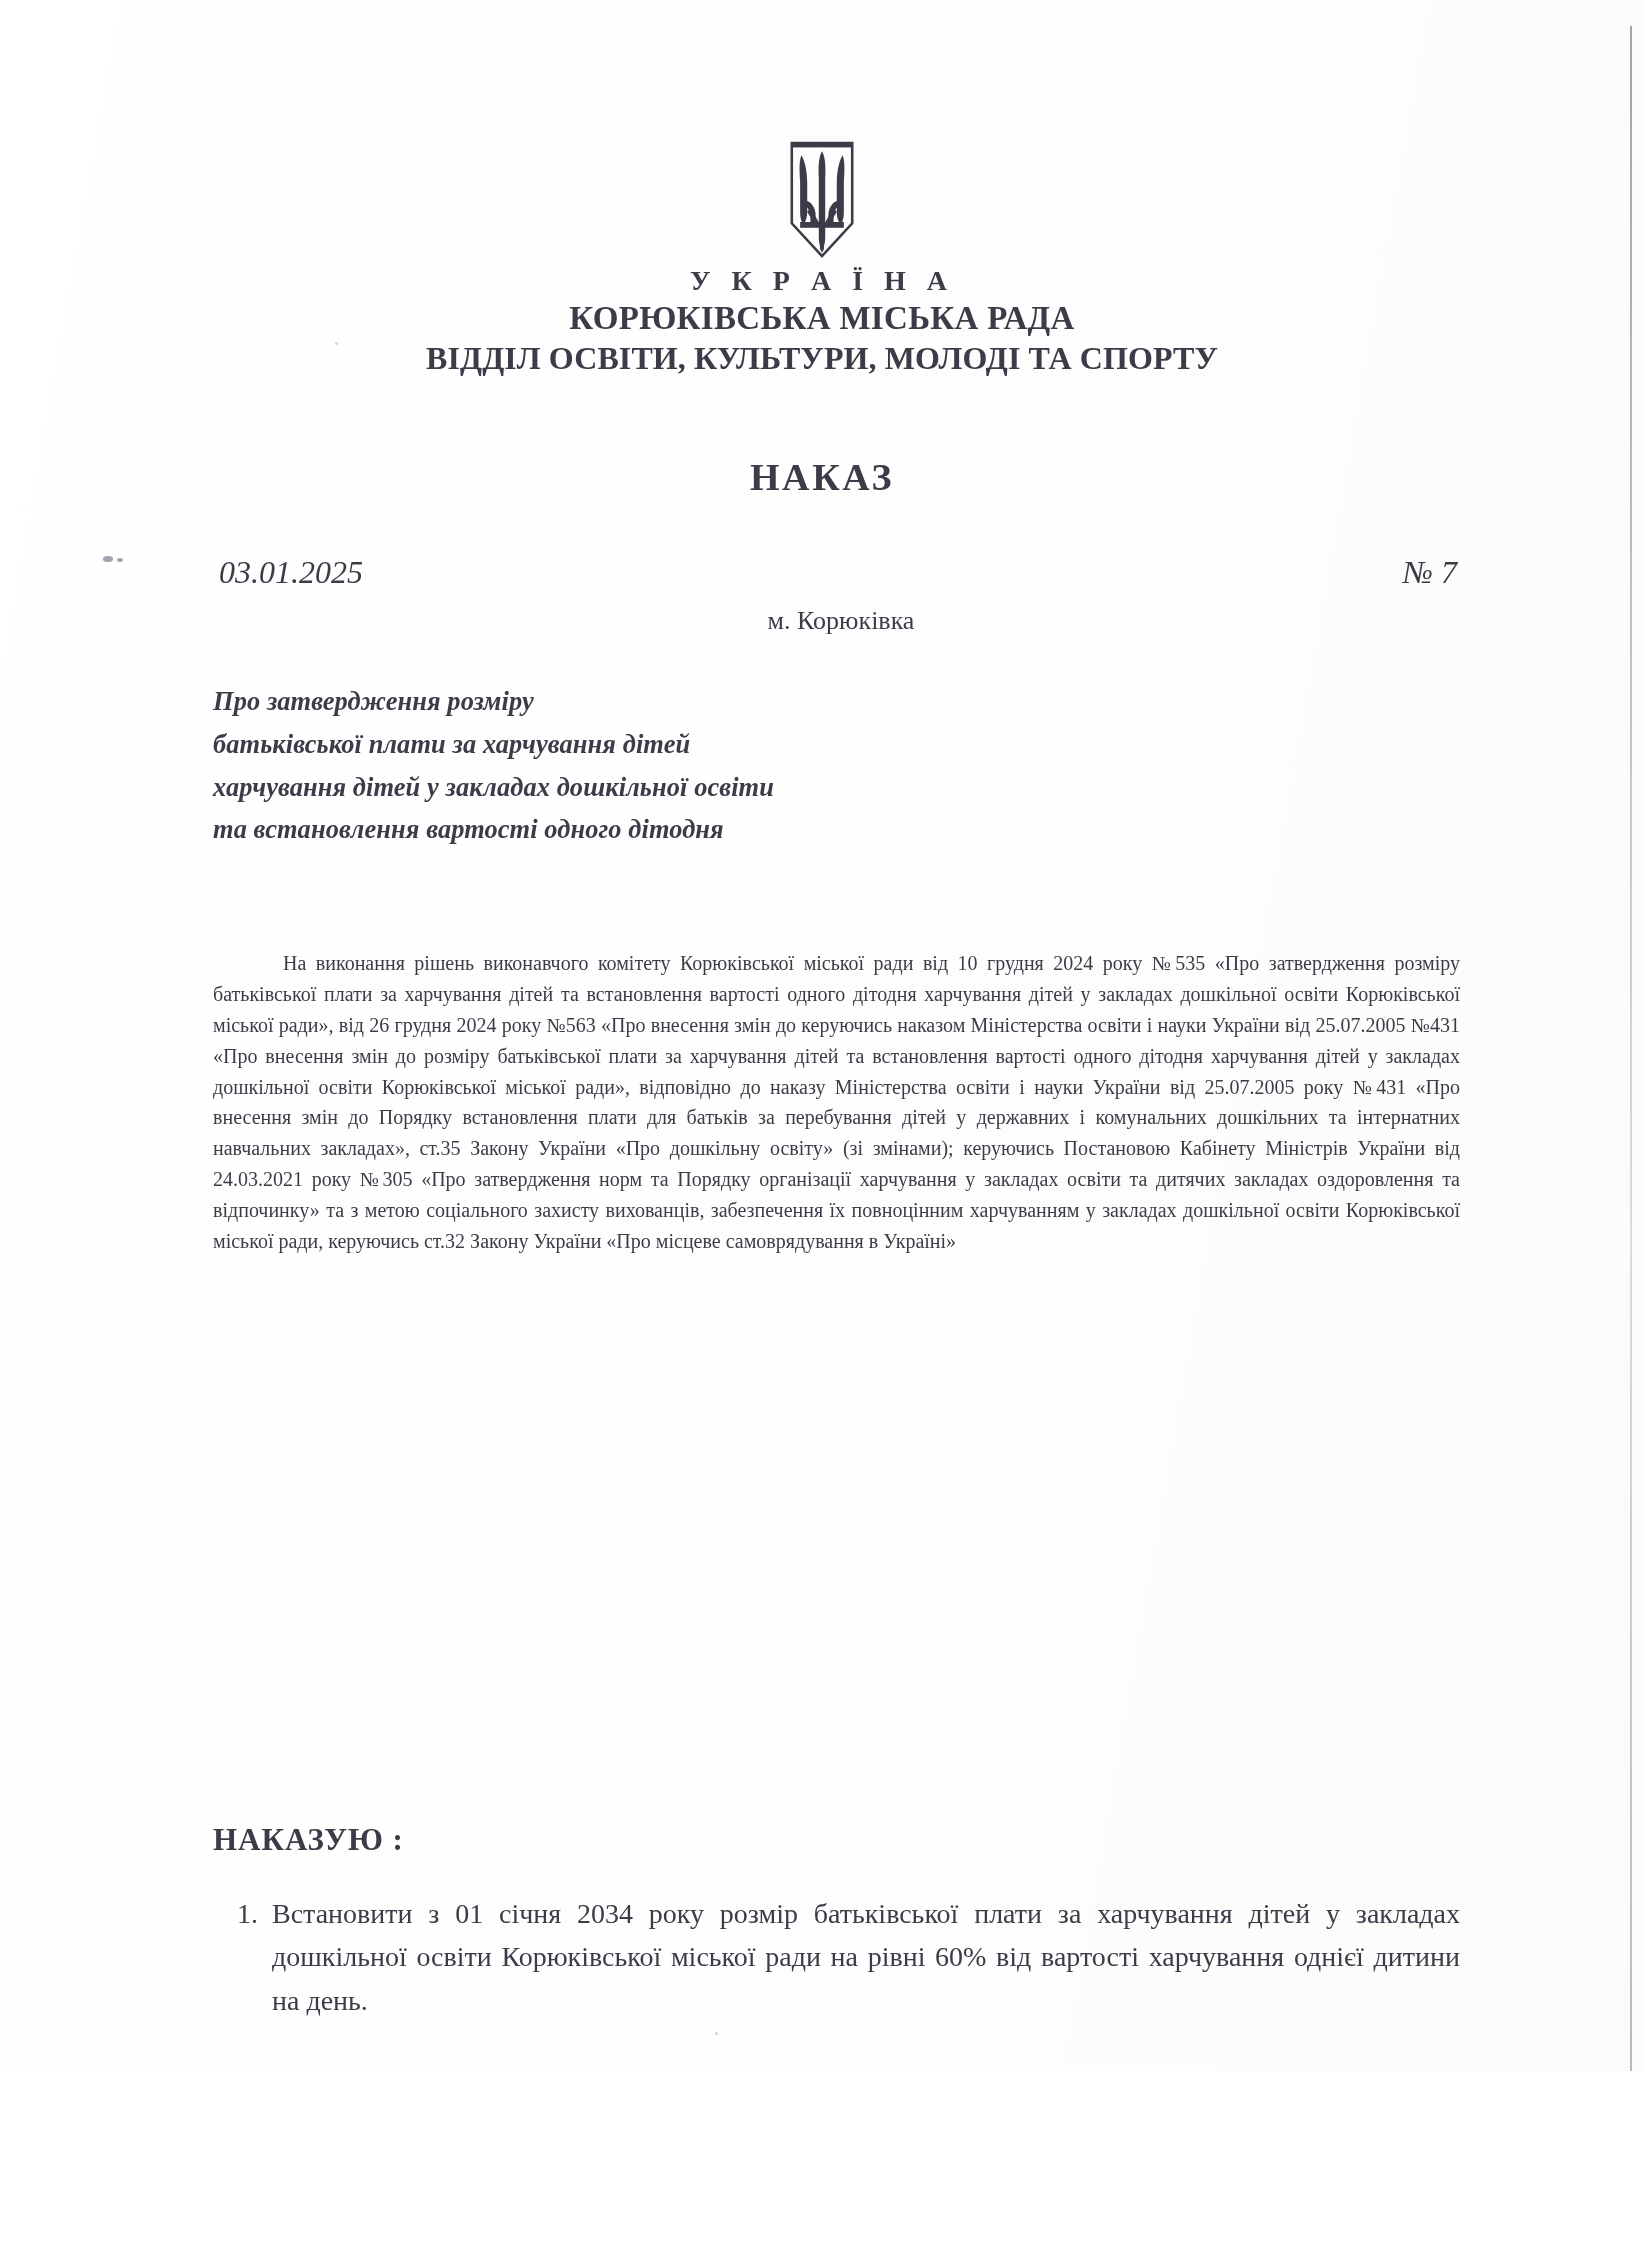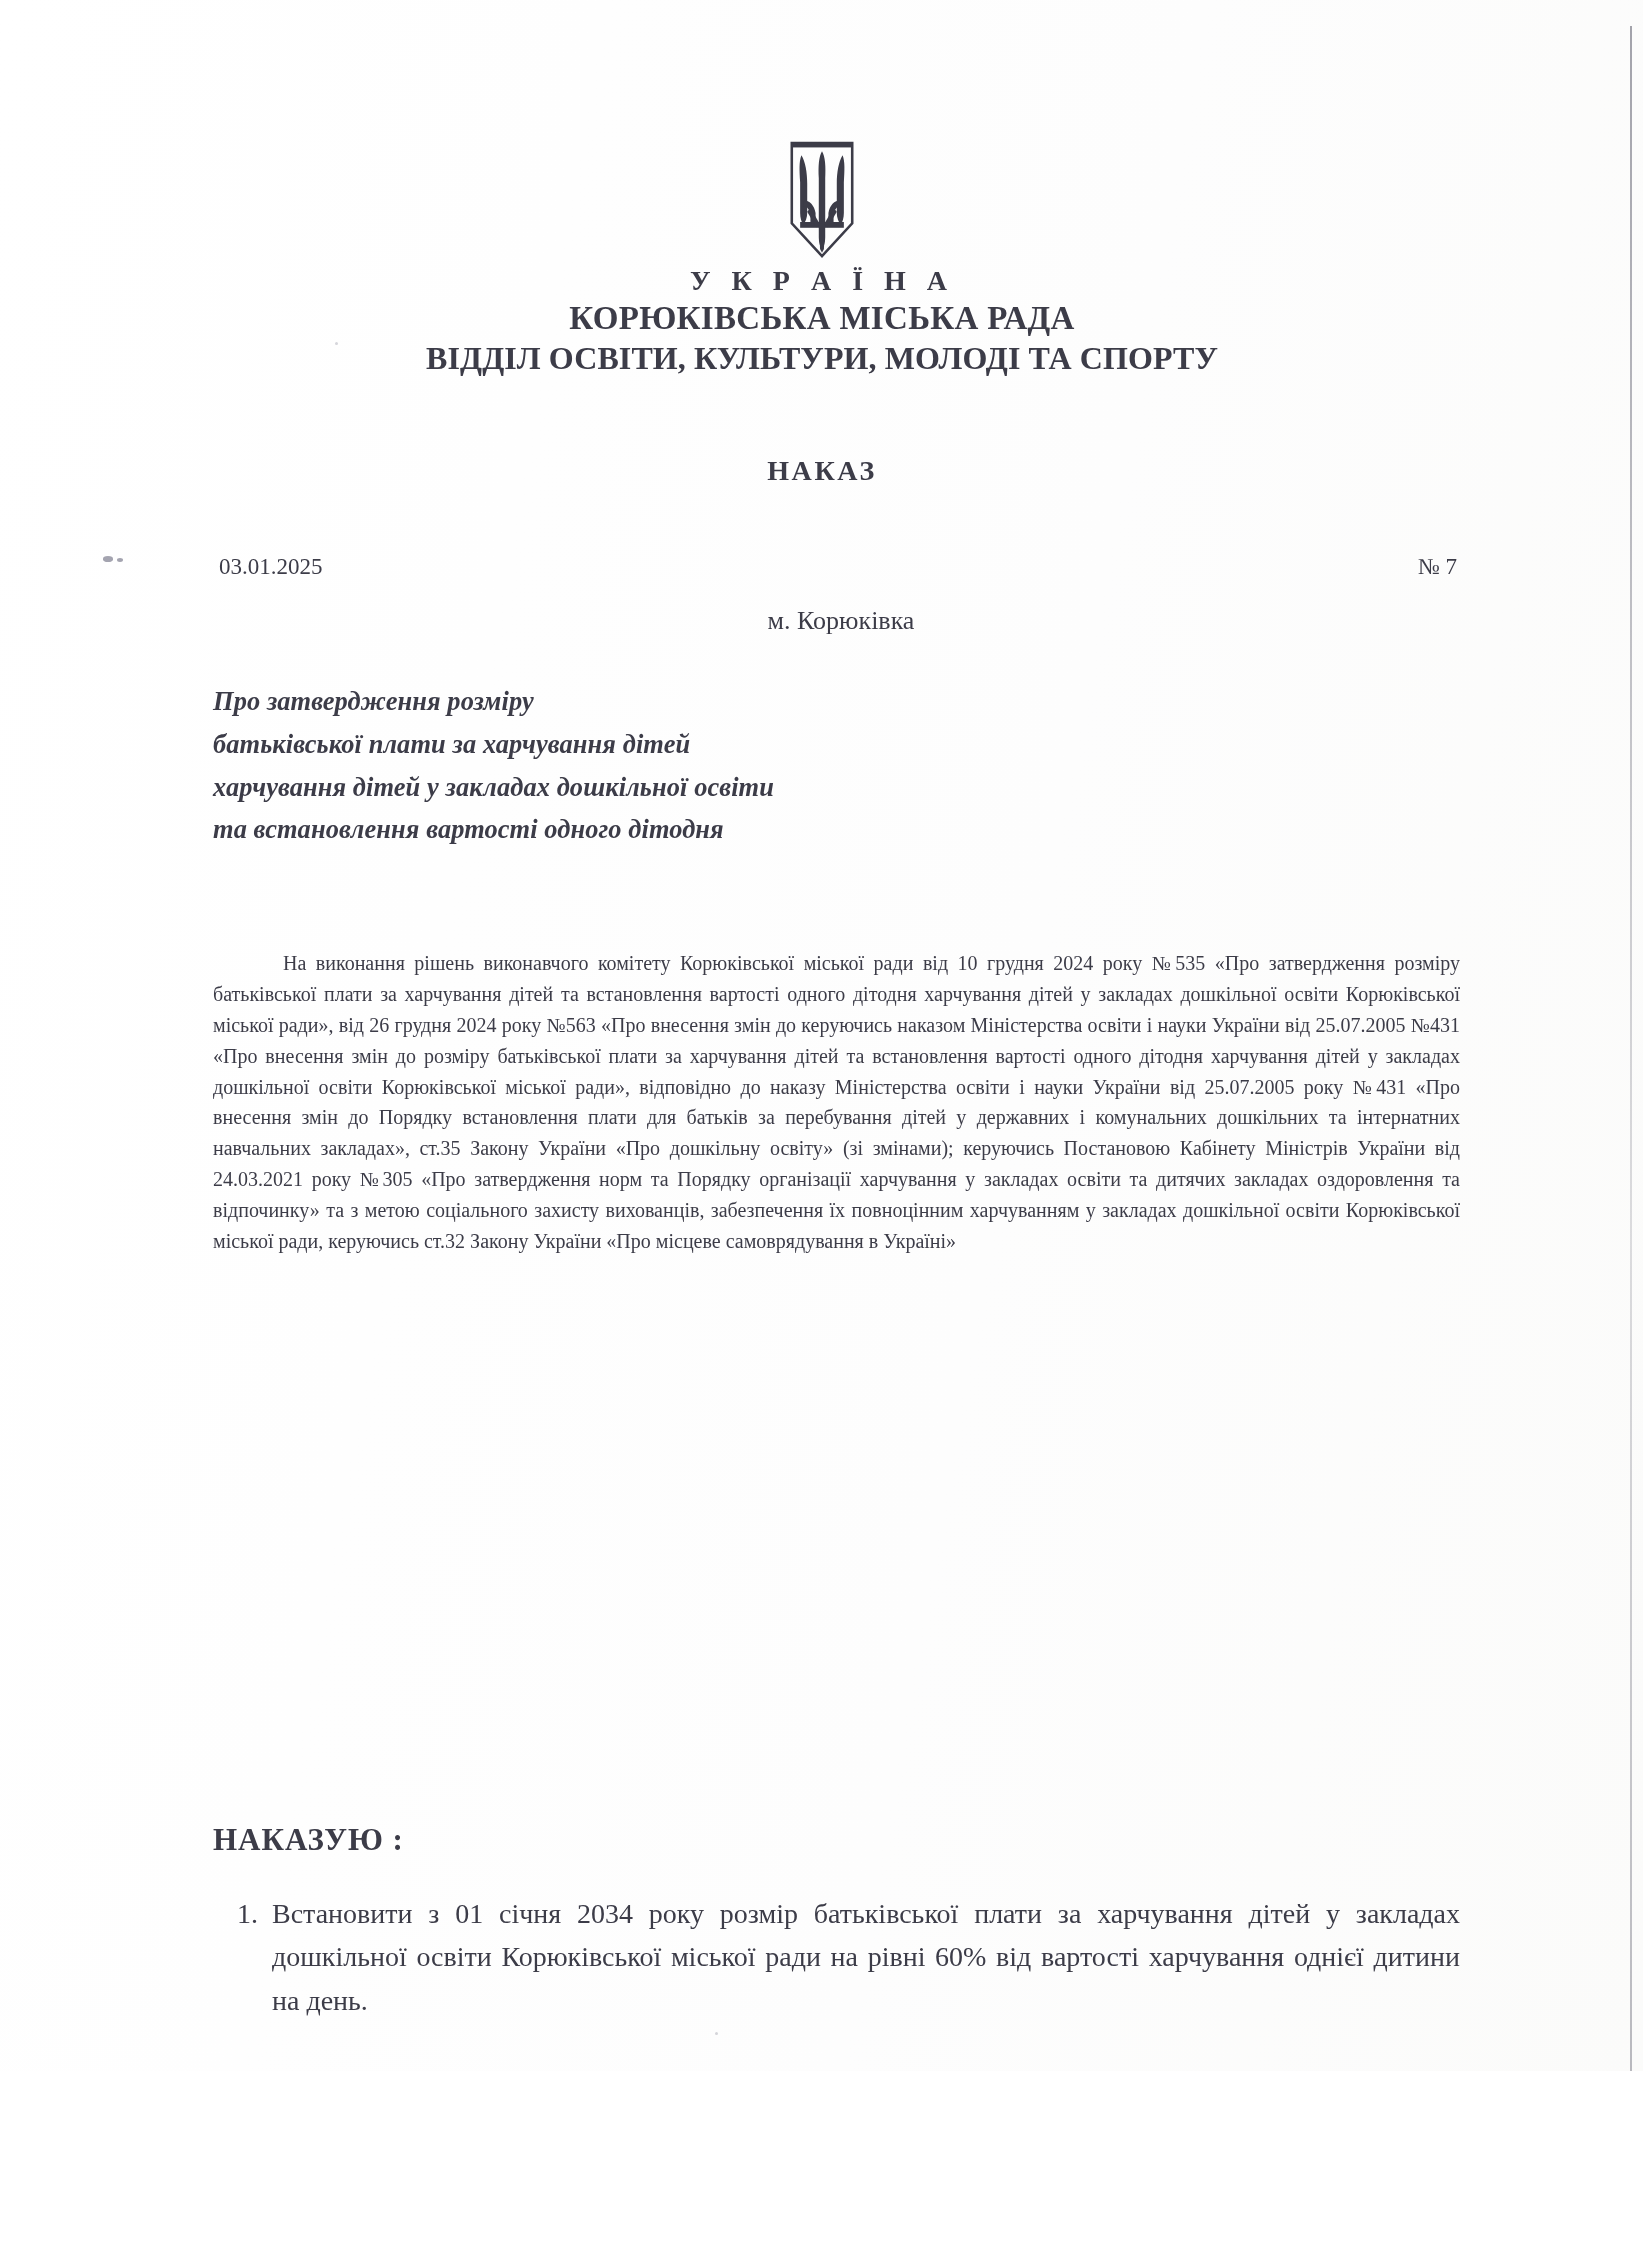--- a/index.html
+++ b/index.html
@@ -83,35 +83,36 @@
     font-weight: 700;
     line-height: 1.24;
     letter-spacing: 0.1px;
   }
   .doc-type {
     position: absolute;
     left: 0;
     right: 0;
     top: 455px;
     text-align: center;
-    font-size: 28px;
+    font-size: 38px;
     font-weight: 700;
     letter-spacing: 2.6px;
   }
 
   
   .meta-row {
     position: absolute;
     left: 219px;
     right: 187px;
     top: 554px;
     display: flex;
     justify-content: space-between;
     align-items: baseline;
-    font-size: 23px;
+    font-style: italic;
+    font-size: 32px;
   }
   .meta-city {
     position: absolute;
     left: 0;
     right: 0;
     top: 606px;
     text-align: center;
     font-size: 26px;
     padding-left: 38px;
   }

